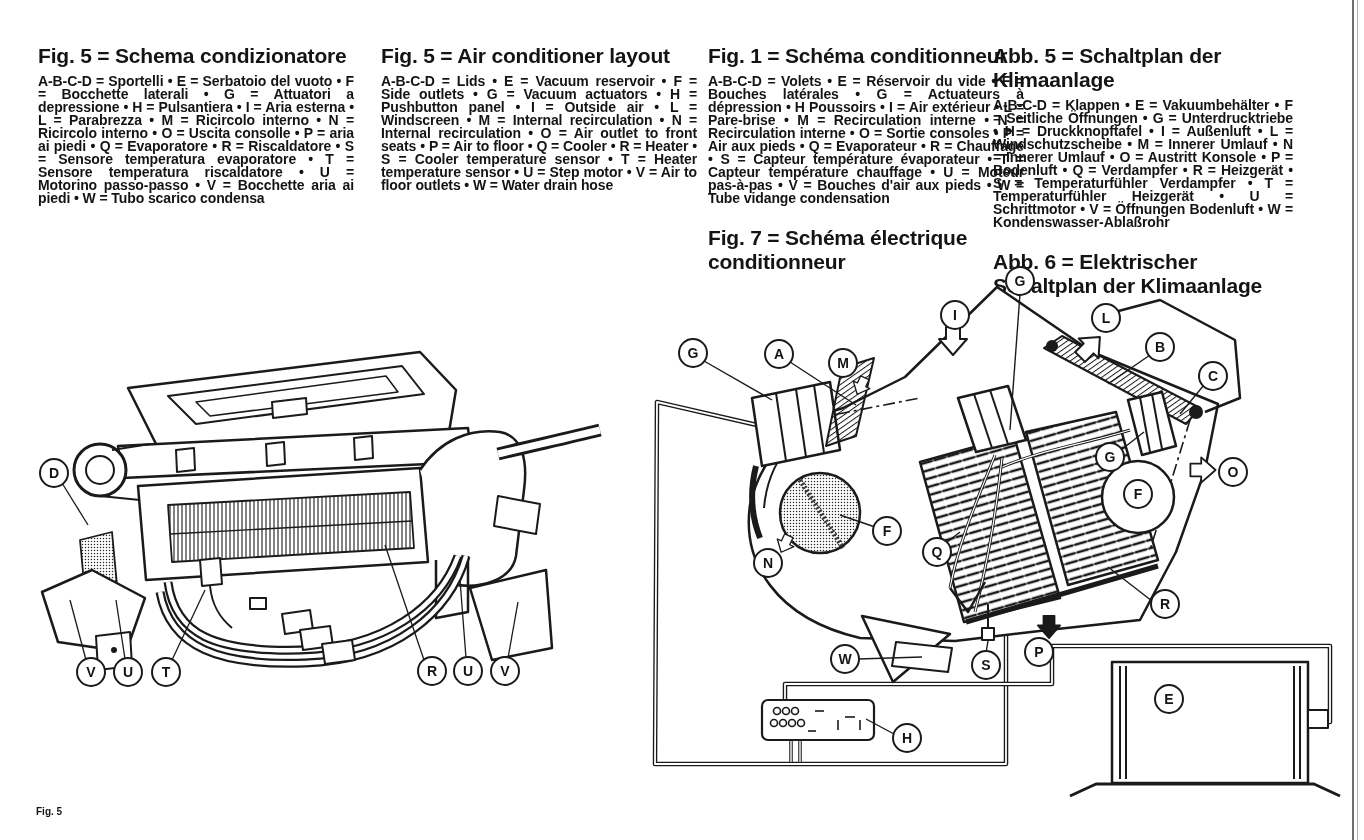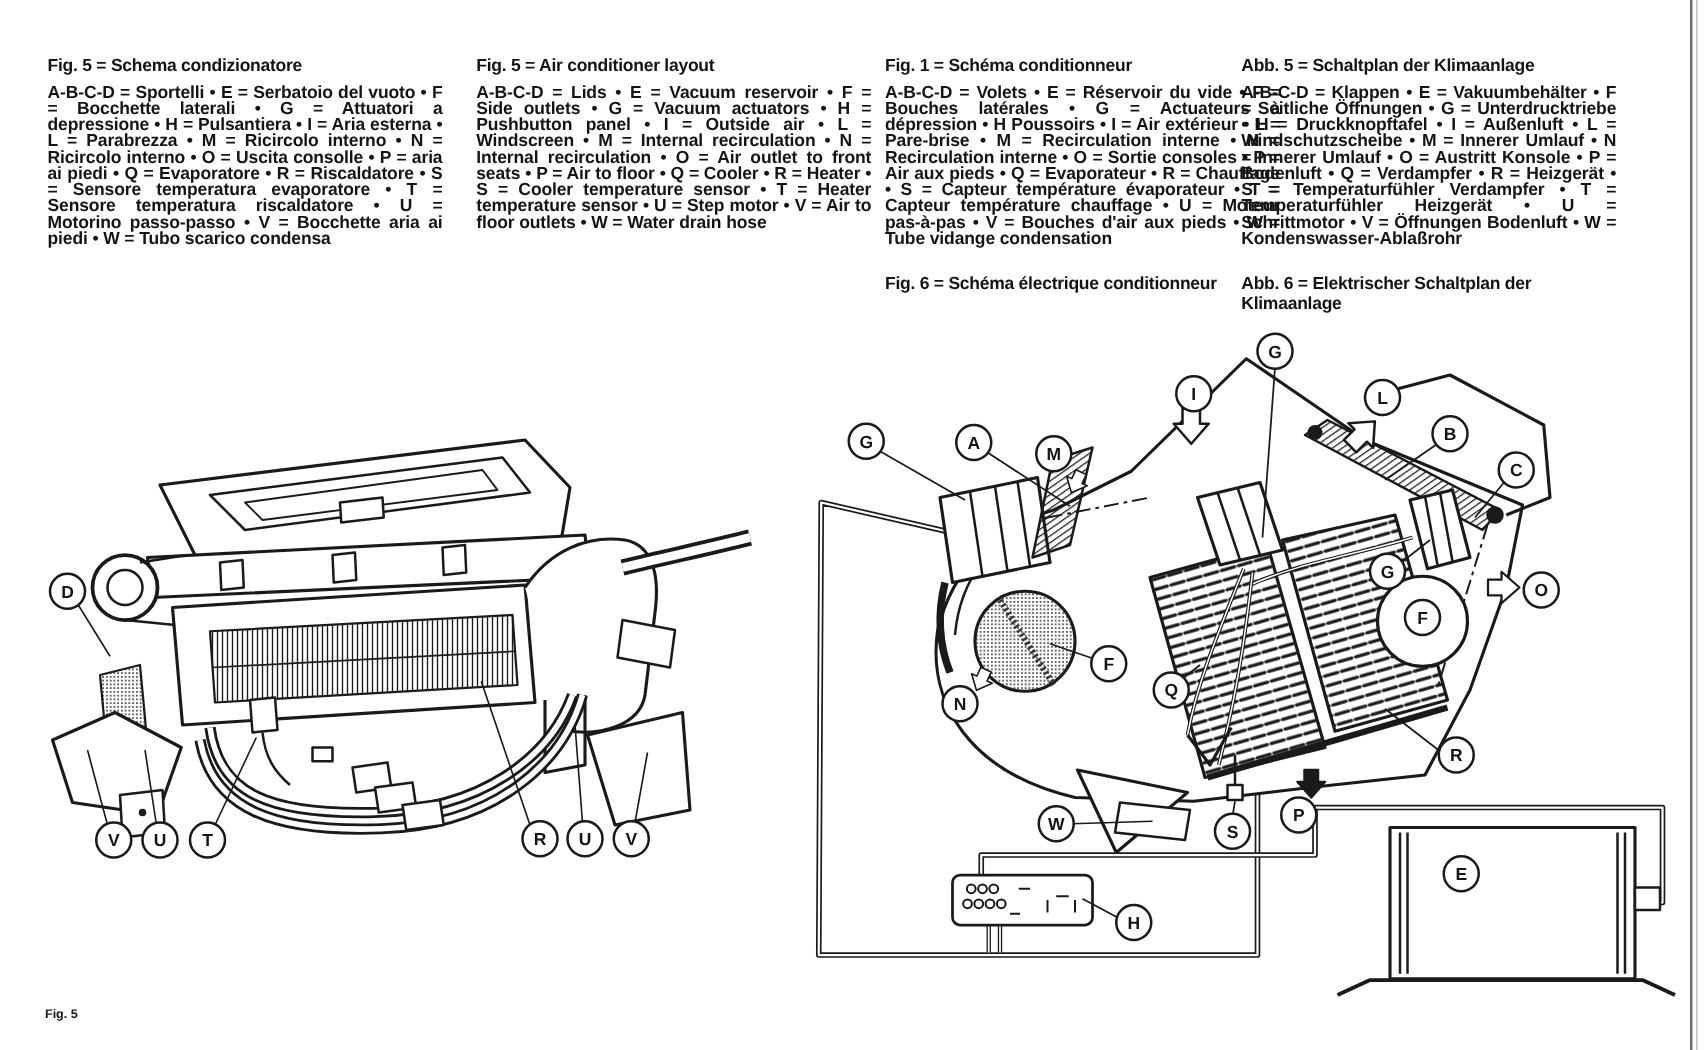--- a/index.html
+++ b/index.html
@@ -1,19 +1,19 @@
 <!DOCTYPE html>
 <html><head>
 <meta charset="utf-8">
 <style>
   html,body{margin:0;padding:0;background:#e8e8e8;}
   .page{position:relative;width:1364px;height:840px;background:#ffffff;overflow:hidden;
         font-family:"Liberation Sans",sans-serif;color:#141414;}
   .col{position:absolute;top:44px;width:316px;}
-  .col h3{margin:0 0 7px 0;font-size:14px;font-weight:700;letter-spacing:-0.2px;}
+  .col h3{margin:0 0 7px 0;font-size:21px;font-weight:700;letter-spacing:-0.2px;}
   .col p{margin:0;font-size:14px;line-height:13px;font-weight:700;text-align:justify;letter-spacing:-0.1px;}
   .col .fig6{margin-top:21px;}
   .lb{position:absolute;width:26px;height:26px;border:2px solid #1a1a1a;border-radius:50%;
       background:#fff;display:flex;align-items:center;justify-content:center;
       font-size:14px;font-weight:700;z-index:5;}
   .art{position:absolute;left:0;top:0;z-index:1;}
   .edge1{position:absolute;left:1352px;top:0;width:2px;height:840px;background:#6e6e6e;}
   .edge2{position:absolute;left:1357px;top:0;width:1px;height:840px;background:#b5b5b5;}
   .caption{position:absolute;left:36px;top:806px;font-size:10px;font-weight:700;}
 </style>
@@ -26,21 +26,21 @@
     <h3>Fig. 5 = Schema condizionatore</h3>
     <p>A-B-C-D = Sportelli • E = Serbatoio del vuoto • F = Bocchette laterali • G = Attuatori a depressione • H = Pulsantiera • I = Aria esterna • L = Parabrezza • M = Ricircolo interno • N = Ricircolo interno • O = Uscita consolle • P = aria ai piedi • Q = Evaporatore • R = Riscaldatore • S = Sensore temperatura evaporatore • T = Sensore temperatura riscaldatore • U = Motorino passo-passo • V = Bocchette aria ai piedi • W = Tubo scarico condensa</p>
   </div>
   <div class="col" style="left:381px">
     <h3>Fig. 5 = Air conditioner layout</h3>
     <p>A-B-C-D = Lids • E = Vacuum reservoir • F = Side outlets • G = Vacuum actuators • H = Pushbutton panel • I = Outside air • L = Windscreen • M = Internal recirculation • N = Internal recirculation • O = Air outlet to front seats • P = Air to floor • Q = Cooler • R = Heater • S = Cooler temperature sensor • T = Heater temperature sensor • U = Step motor • V = Air to floor outlets • W = Water drain hose</p>
   </div>
   <div class="col" style="left:708px">
     <h3>Fig. 1 = Schéma conditionneur</h3>
     <p>A-B-C-D = Volets • E = Réservoir du vide • F = Bouches latérales • G = Actuateurs à dépression • H Poussoirs • I = Air extérieur • L = Pare-brise • M = Recirculation interne • N = Recirculation interne • O = Sortie consoles • P = Air aux pieds • Q = Evaporateur • R = Chauffage • S = Capteur température évaporateur • T = Capteur température chauffage • U = Moteur pas-à-pas • V = Bouches d'air aux pieds • W = Tube vidange condensation</p>
-    <h3 class="fig6">Fig. 6 = Schéma électrique conditionneur</h3>
+    <h3 class="fig6">Fig. 7 = Schéma électrique conditionneur</h3>
   </div>
   <div class="col" style="left:993px;width:300px">
     <h3>Abb. 5 = Schaltplan der Klimaanlage</h3>
     <p>A-B-C-D = Klappen • E = Vakuumbehälter • F = Seitliche Öffnungen • G = Unterdrucktriebe • H = Druckknopftafel • I = Außenluft • L = Windschutzscheibe • M = Innerer Umlauf • N = Innerer Umlauf • O = Austritt Konsole • P = Bodenluft • Q = Verdampfer • R = Heizgerät • S = Temperaturfühler Verdampfer • T = Temperaturfühler Heizgerät • U = Schrittmotor • V = Öffnungen Bodenluft • W = Kondenswasser-Ablaßrohr</p>
     <h3 class="fig6">Abb. 6 = Elektrischer Schaltplan der Klimaanlage</h3>
   </div>
 
   <svg class="art" width="1364" height="840" viewBox="0 0 1364 840">
     <defs>
       <pattern id="vfins" width="4" height="12" patternUnits="userSpaceOnUse">

